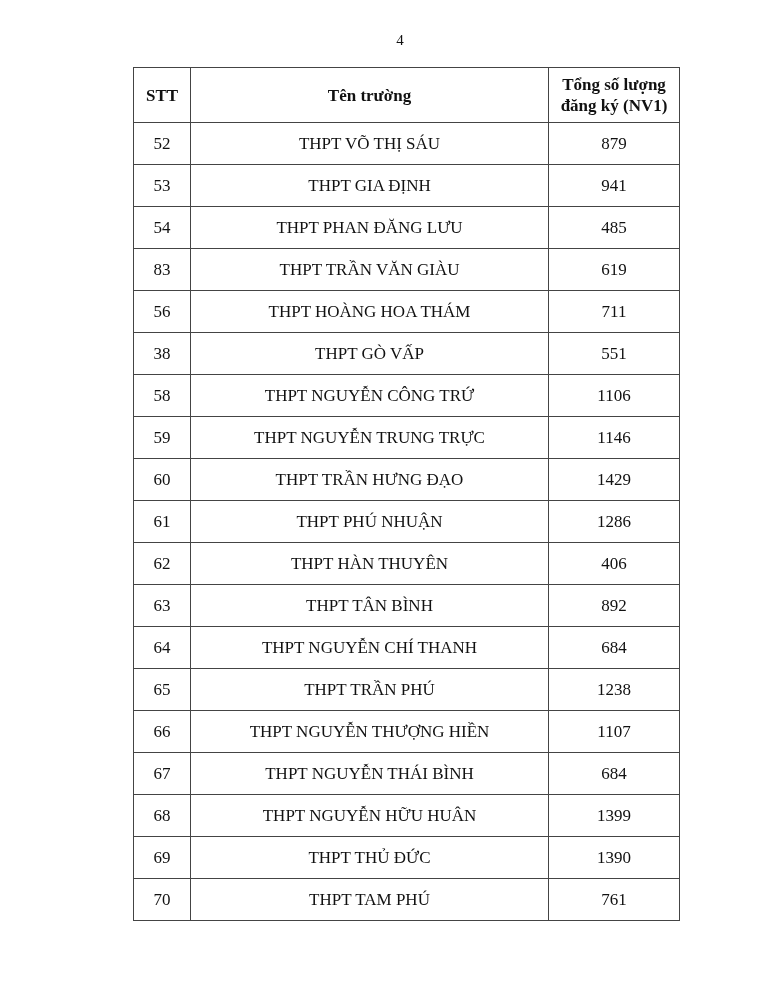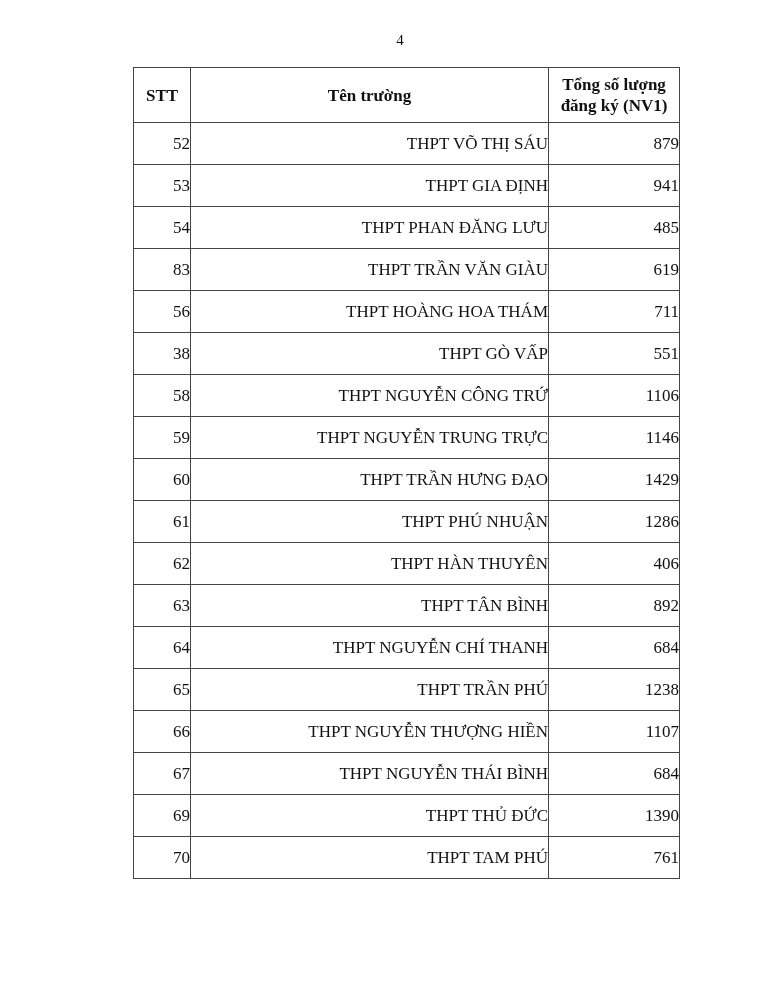--- a/index.html
+++ b/index.html
@@ -45,22 +45,22 @@
       vertical-align: middle;
       line-height: 21px;
     }
     table.registration-table td {
       height: 41px;
       vertical-align: middle;
     }
     col.c-stt { width: 57px; }
     col.c-name { width: 358px; }
     col.c-count { width: 131px; }
-    td.stt, td.count { text-align: right; }
-    td.name { padding-left: 7px; text-align: right; }
+    td.stt, td.count { text-align: center; }
+    td.name { padding-left: 7px; text-align: center; }
   </style>
 </head>
 <body>
 
 <div class="page-number">4</div>
 
 <table class="registration-table">
   <colgroup>
     <col class="c-stt">
     <col class="c-name">
@@ -151,20 +151,25 @@
         <td class="stt">66</td>
         <td class="name">THPT NGUYỄN THƯỢNG HIỀN</td>
         <td class="count">1107</td>
       </tr>
       <tr>
         <td class="stt">67</td>
         <td class="name">THPT NGUYỄN THÁI BÌNH</td>
         <td class="count">684</td>
       </tr>
       <tr>
+        <td class="stt">68</td>
+        <td class="name">THPT NGUYỄN HỮU HUÂN</td>
+        <td class="count">1399</td>
+      </tr>
+      <tr>
         <td class="stt">69</td>
         <td class="name">THPT THỦ ĐỨC</td>
         <td class="count">1390</td>
       </tr>
       <tr>
         <td class="stt">70</td>
         <td class="name">THPT TAM PHÚ</td>
         <td class="count">761</td>
       </tr>
     </tbody>

